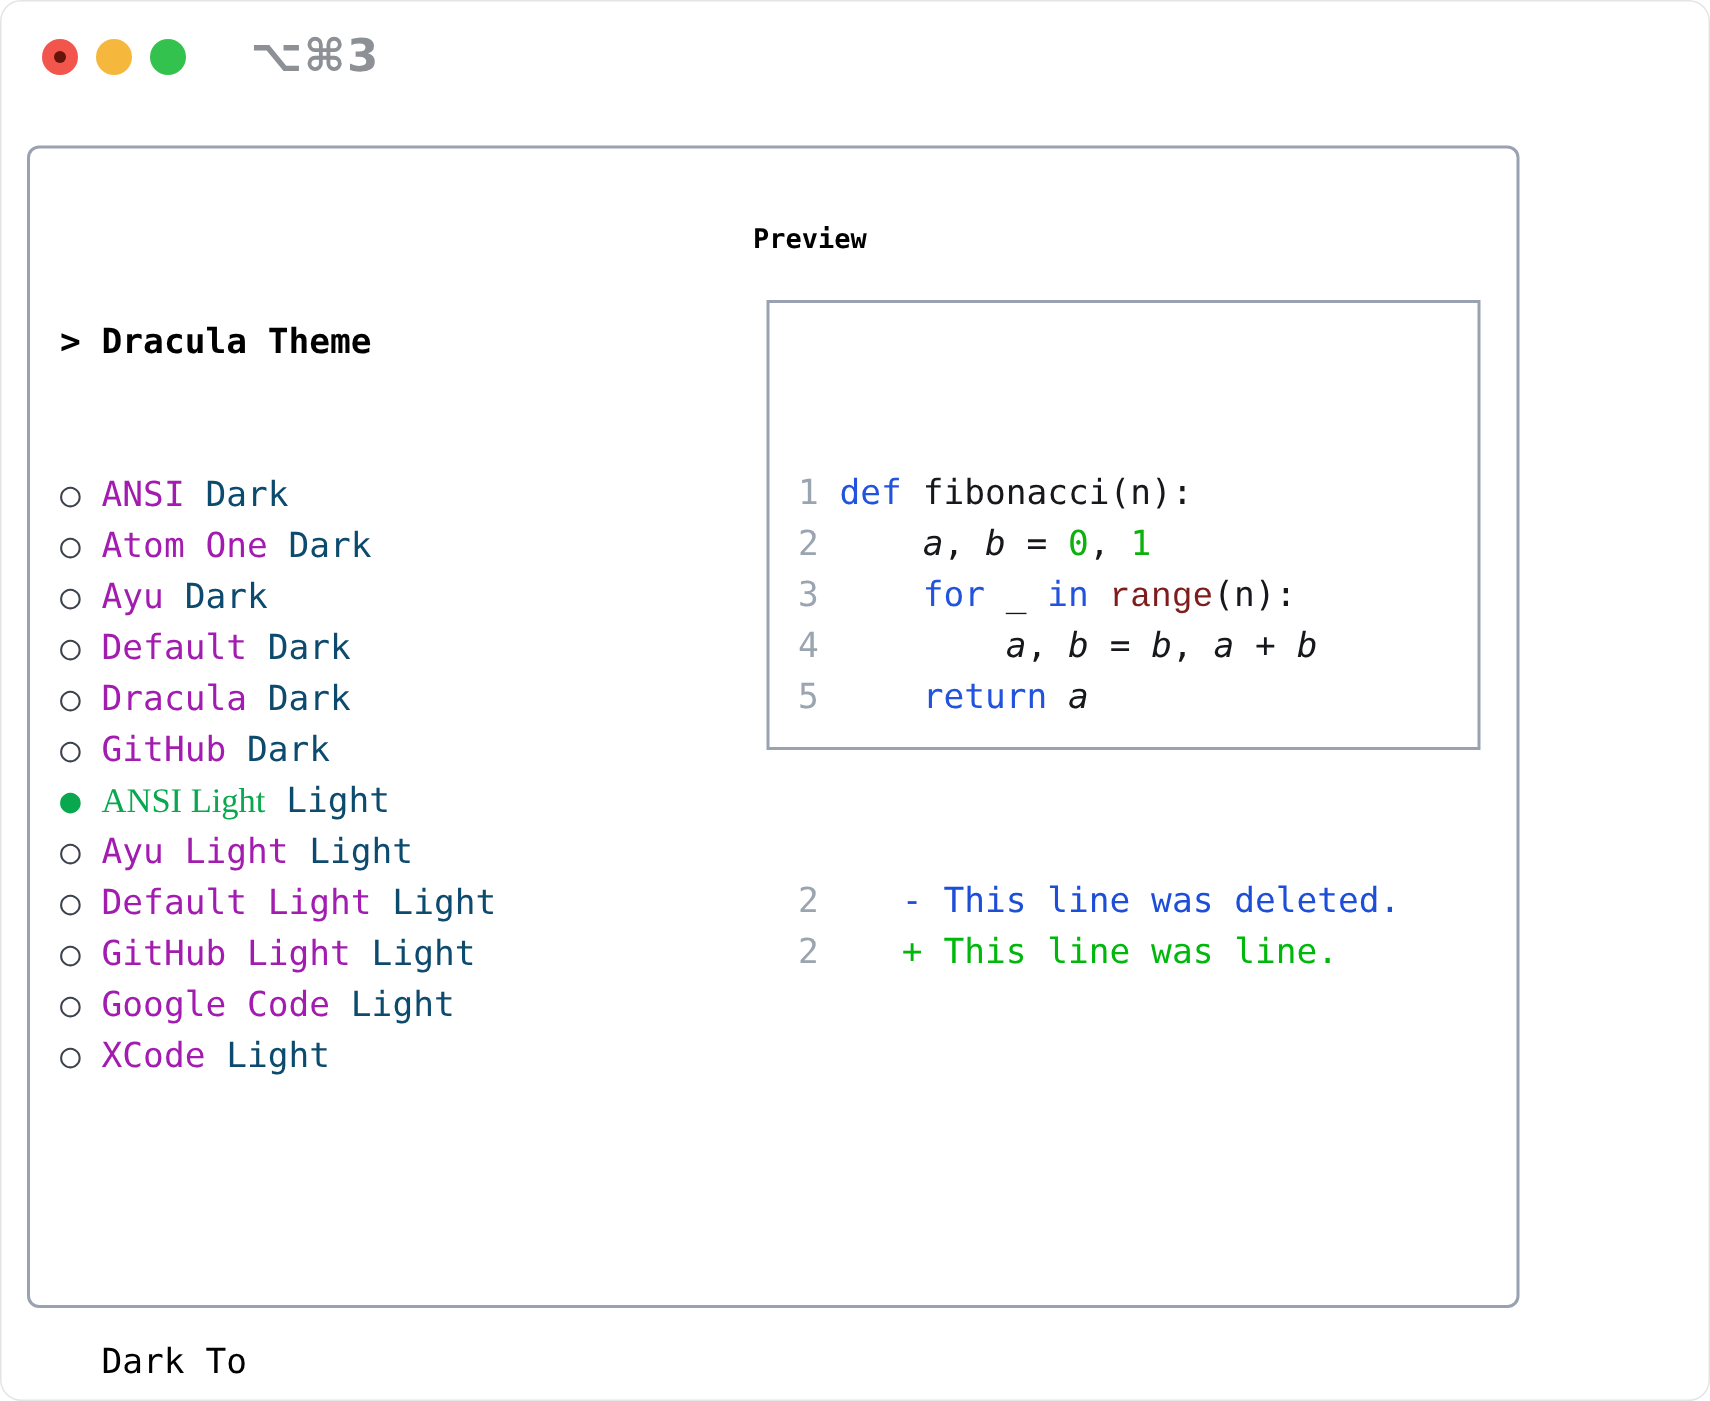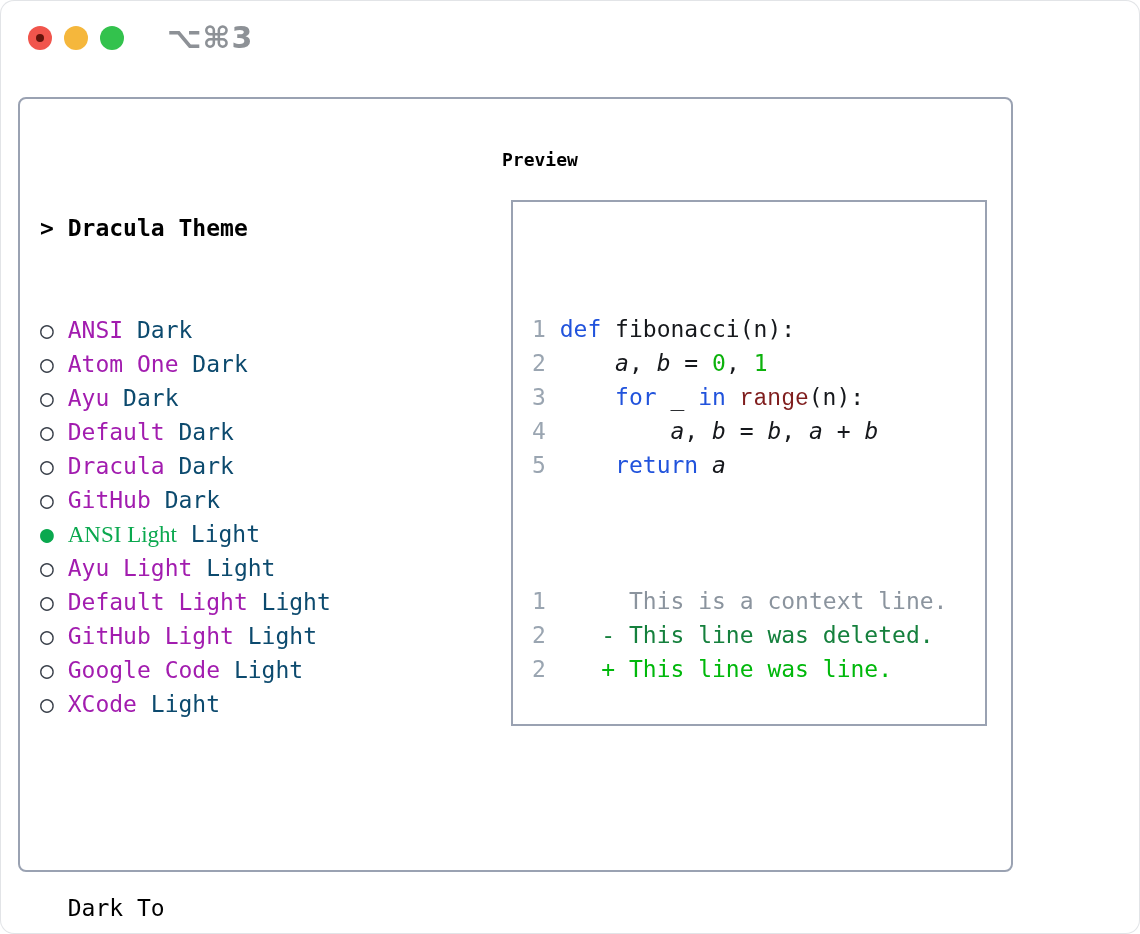--- a/index.html
+++ b/index.html
@@ -34,34 +34,34 @@
   .radio.on{color:#0aa84e;}
   .tname{color:#a21caf;}
   .tvariant{color:#0c4a6e;}
   .list-row.selected .tname{color:#0aa84e;font-family:Liberation Serif, serif;}
   .spacer{height:34px;}
   .apply-title{font-weight:normal;color:#000;padding-left:27.7px;height:34px;}
 
   
   .preview-title{position:absolute;left:482px;top:44px;font-size:18px;line-height:34px;
                  font-weight:bold;color:#000;}
-  .preview-box{position:absolute;left:491px;top:101px;width:476px;height:526px;
+  .preview-box{position:absolute;left:491px;top:101px;width:476px;height:300px;
                border:2px solid #9aa2b2;background:#fff;box-sizing:border-box;}
   .codeblock{position:absolute;left:19px;top:42px;font-size:23px;line-height:34px;
              white-space:pre;}
   .code-line{height:34px;}
   .lineno{color:#9aa5b1;display:inline-block;min-width:13.85px;margin-right:13.85px;}
   .diffblock{margin-top:34px;}
   .seg-fg{color:#16181c;}
   .seg-kw{color:#2153dc;}
   .seg-num{color:#0cb20c;}
   .seg-bi{color:#7f1d1d;font-family:Liberation Mono, monospace;}
   .seg-var{color:#16181c;font-style:italic;}
   .seg-ctx{color:#8b949e;}
-  .seg-del{color:#15803d;text-align:center;}
+  .seg-del{color:#1d4ed8;text-align:center;}
   .seg-add{color:#00b80b;}
 </style>
 </head>
 <body>
 
 <div class="screen">
 
   <div class="titlebar">
     <span class="light red"></span>
     <span class="light yellow"></span>
@@ -80,18 +80,18 @@
       
       
       
     </div>
 
     <div class="preview-title">Preview</div>
 
     <div class="preview-box">
       <div class="codeblock">
         <div id="code-lines"><div class="code-line"><span class="lineno">1</span><span class="seg-kw">def</span><span class="seg-fg"> fibonacci(n):</span></div><div class="code-line"><span class="lineno">2</span><span class="seg-fg">    </span><span class="seg-var">a</span><span class="seg-fg">, </span><span class="seg-var">b</span><span class="seg-fg"> = </span><span class="seg-num">0</span><span class="seg-fg">, </span><span class="seg-num">1</span></div><div class="code-line"><span class="lineno">3</span><span class="seg-fg">    </span><span class="seg-kw">for</span><span class="seg-fg"> _ </span><span class="seg-kw">in</span><span class="seg-fg"> </span><span class="seg-bi">range</span><span class="seg-fg">(n):</span></div><div class="code-line"><span class="lineno">4</span><span class="seg-fg">        </span><span class="seg-var">a</span><span class="seg-fg">, </span><span class="seg-var">b</span><span class="seg-fg"> = </span><span class="seg-var">b</span><span class="seg-fg">, </span><span class="seg-var">a</span><span class="seg-fg"> + </span><span class="seg-var">b</span></div><div class="code-line"><span class="lineno">5</span><span class="seg-fg">    </span><span class="seg-kw">return</span><span class="seg-fg"> </span><span class="seg-var">a</span></div></div>
-        <div class="diffblock" id="diff-lines"><div class="code-line"><span class="lineno">1</span><span class="seg-ctx">     This is a context line.</span></div><div class="code-line"><span class="lineno">2</span><span class="seg-del">   - This line was deleted.</span></div><div class="code-line"><span class="lineno">2</span><span class="seg-add">   + This line was line.</span></div></div>
+        <div class="diffblock" id="diff-lines"><div class="code-line"><span class="lineno">2</span><span class="seg-del">   - This line was deleted.</span></div><div class="code-line"><span class="lineno">2</span><span class="seg-add">   + This line was line.</span></div></div>
       </div>
     </div>
 
   </div>
 </div>
 
 </body></html>

